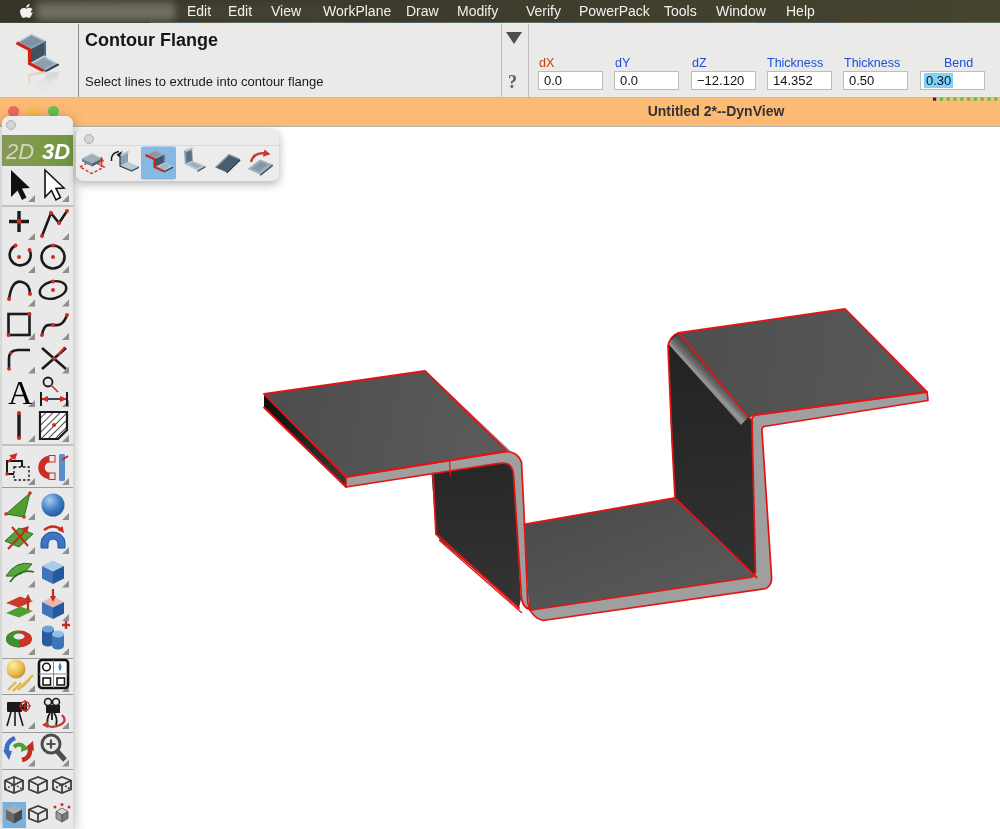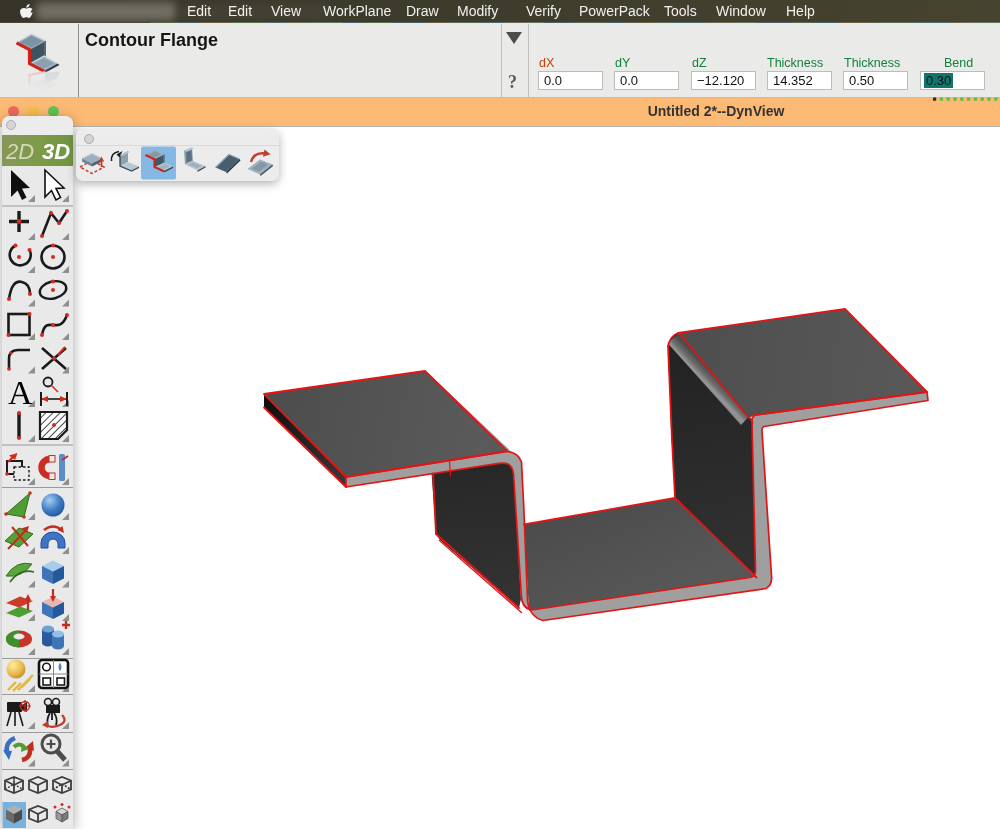--- a/index.html
+++ b/index.html
@@ -4,21 +4,21 @@
 <style>
   html,body{margin:0;padding:0;width:1000px;height:829px;overflow:hidden;background:#fff;
     font-family:"Liberation Sans", sans-serif;}
   .abs{position:absolute;}
   #menubar{left:0;top:0;width:1000px;height:23px;background:linear-gradient(90deg,#373529 0%,#3d3b2c 40%,#46432f 100%);}
   .mi{position:absolute;top:3px;color:#f2f1ee;font-size:14px;}
   #toolbar{left:0;top:23px;width:1000px;height:74px;background:#eaeae8;border-bottom:1px solid #bdbdbd;}
   #titlebar{left:0;top:98px;width:1000px;height:28px;background:#fdba74;border-bottom:1px solid #b5b5b5;}
   #canvas{left:0;top:127px;width:1000px;height:702px;background:#fff;}
   .vsep{position:absolute;width:1px;background:#bfbfbf;}
-  .lbl{position:absolute;top:33px;font-size:12.5px;color:#15803d;}
+  .lbl{position:absolute;top:33px;font-size:12.5px;color:#1d4ed8;}
   .fld{position:absolute;top:48px;width:58px;height:17px;background:#fff;border:1px solid #bcbcbc;
        font-size:13px;color:#111;padding-left:5px;line-height:17px;}
   .tl{position:absolute;top:8px;width:11px;height:11px;border-radius:50%;}
 </style>
 </head>
 <body>
 
 <div class="abs" id="menubar">
   <div class="abs" style="left:36px;top:2px;width:140px;height:19px;background:#716e64;border-radius:4px;filter:blur(4px);"></div>
   <div class="abs" style="left:180px;top:4px;width:150px;height:16px;background:#4a4839;border-radius:4px;filter:blur(5px);opacity:.6"></div>
@@ -94,40 +94,41 @@
 </g>
 <g opacity="0.3">
  <polygon points="37.5,46 51.5,44.5 49.5,51 36,58.5" fill="#8ba1b0"></polygon>
  <polygon points="22,58 36,51 49,58 36,65.5" fill="#a8b8c4" opacity="0.7"></polygon>
  <polyline points="21.5,58 21.5,48 36,45" stroke="#d86a60" stroke-width="2.5" fill="none"></polyline>
 </g>
 <rect x="0" y="44" width="62" height="24" fill="url(#hfade)"></rect>
 </svg>
   <div class="vsep" style="left:78px;top:1px;height:73px;background:#8e8e8e;"></div>
   <div class="abs" style="left:85px;top:7px;font-size:18px;font-weight:bold;color:#151515;">Contour Flange</div>
+  <div class="abs" style="left:85px;top:51px;font-size:13px;color:#1a1a1a;">Select lines to extrude into contour flange</div>
   <div class="vsep" style="left:501px;top:1px;height:73px;"></div>
   <div class="vsep" style="left:528px;top:1px;height:73px;"></div>
   <svg class="abs" style="left:506px;top:9px" width="16" height="13">
       <polygon points="0,0 16,0 8,12" fill="#4d4d4d"></polygon>
     </svg>
   <div class="abs" style="left:508px;top:49px;font-size:18px;font-weight:bold;font-family:'Liberation Serif',serif;color:#5a5a5a;">?</div>
 
   <div class="lbl" style="left:539px;color:#c2410c;">dX</div>
   <div class="lbl" style="left:615px;">dY</div>
   <div class="lbl" style="left:692px;">dZ</div>
   <div class="lbl" style="left:767px;">Thickness</div>
   <div class="lbl" style="left:844px;text-align:right;">Thickness</div>
   <div class="lbl" style="left:921px;margin-left:23px;">Bend Radius</div>
 
   <div class="fld" style="left:538px;">0.0</div>
   <div class="fld" style="left:614px;">0.0</div>
   <div class="fld" style="left:691px;">−12.120</div>
   <div class="fld" style="left:767px;">14.352</div>
   <div class="fld" style="left:843px;">0.50</div>
-  <div class="fld" style="left:920px;"><span style="background:#0f766e;padding:0 2px;margin-left:-2px;">0.30</span></div>
+  <div class="fld" style="left:920px;"><span style="background:#7dd3fc;padding:0 2px;margin-left:-2px;">0.30</span></div>
 </div>
 
 <div class="abs" id="titlebar">
   <div class="tl" style="left:8px;background:#ed6a5e;"></div>
   <div class="tl" style="left:28px;background:#f5bf4f;"></div>
   <div class="tl" style="left:48px;background:#61c454;"></div>
   <div class="abs" style="left:560px;top:5px;width:312px;text-align:center;font-size:14px;font-weight:bold;color:#333333;">Untitled 2*--DynView</div>
 </div>
 
 <svg class="abs" style="left:932px;top:92px" width="70" height="20" id="greendots">

